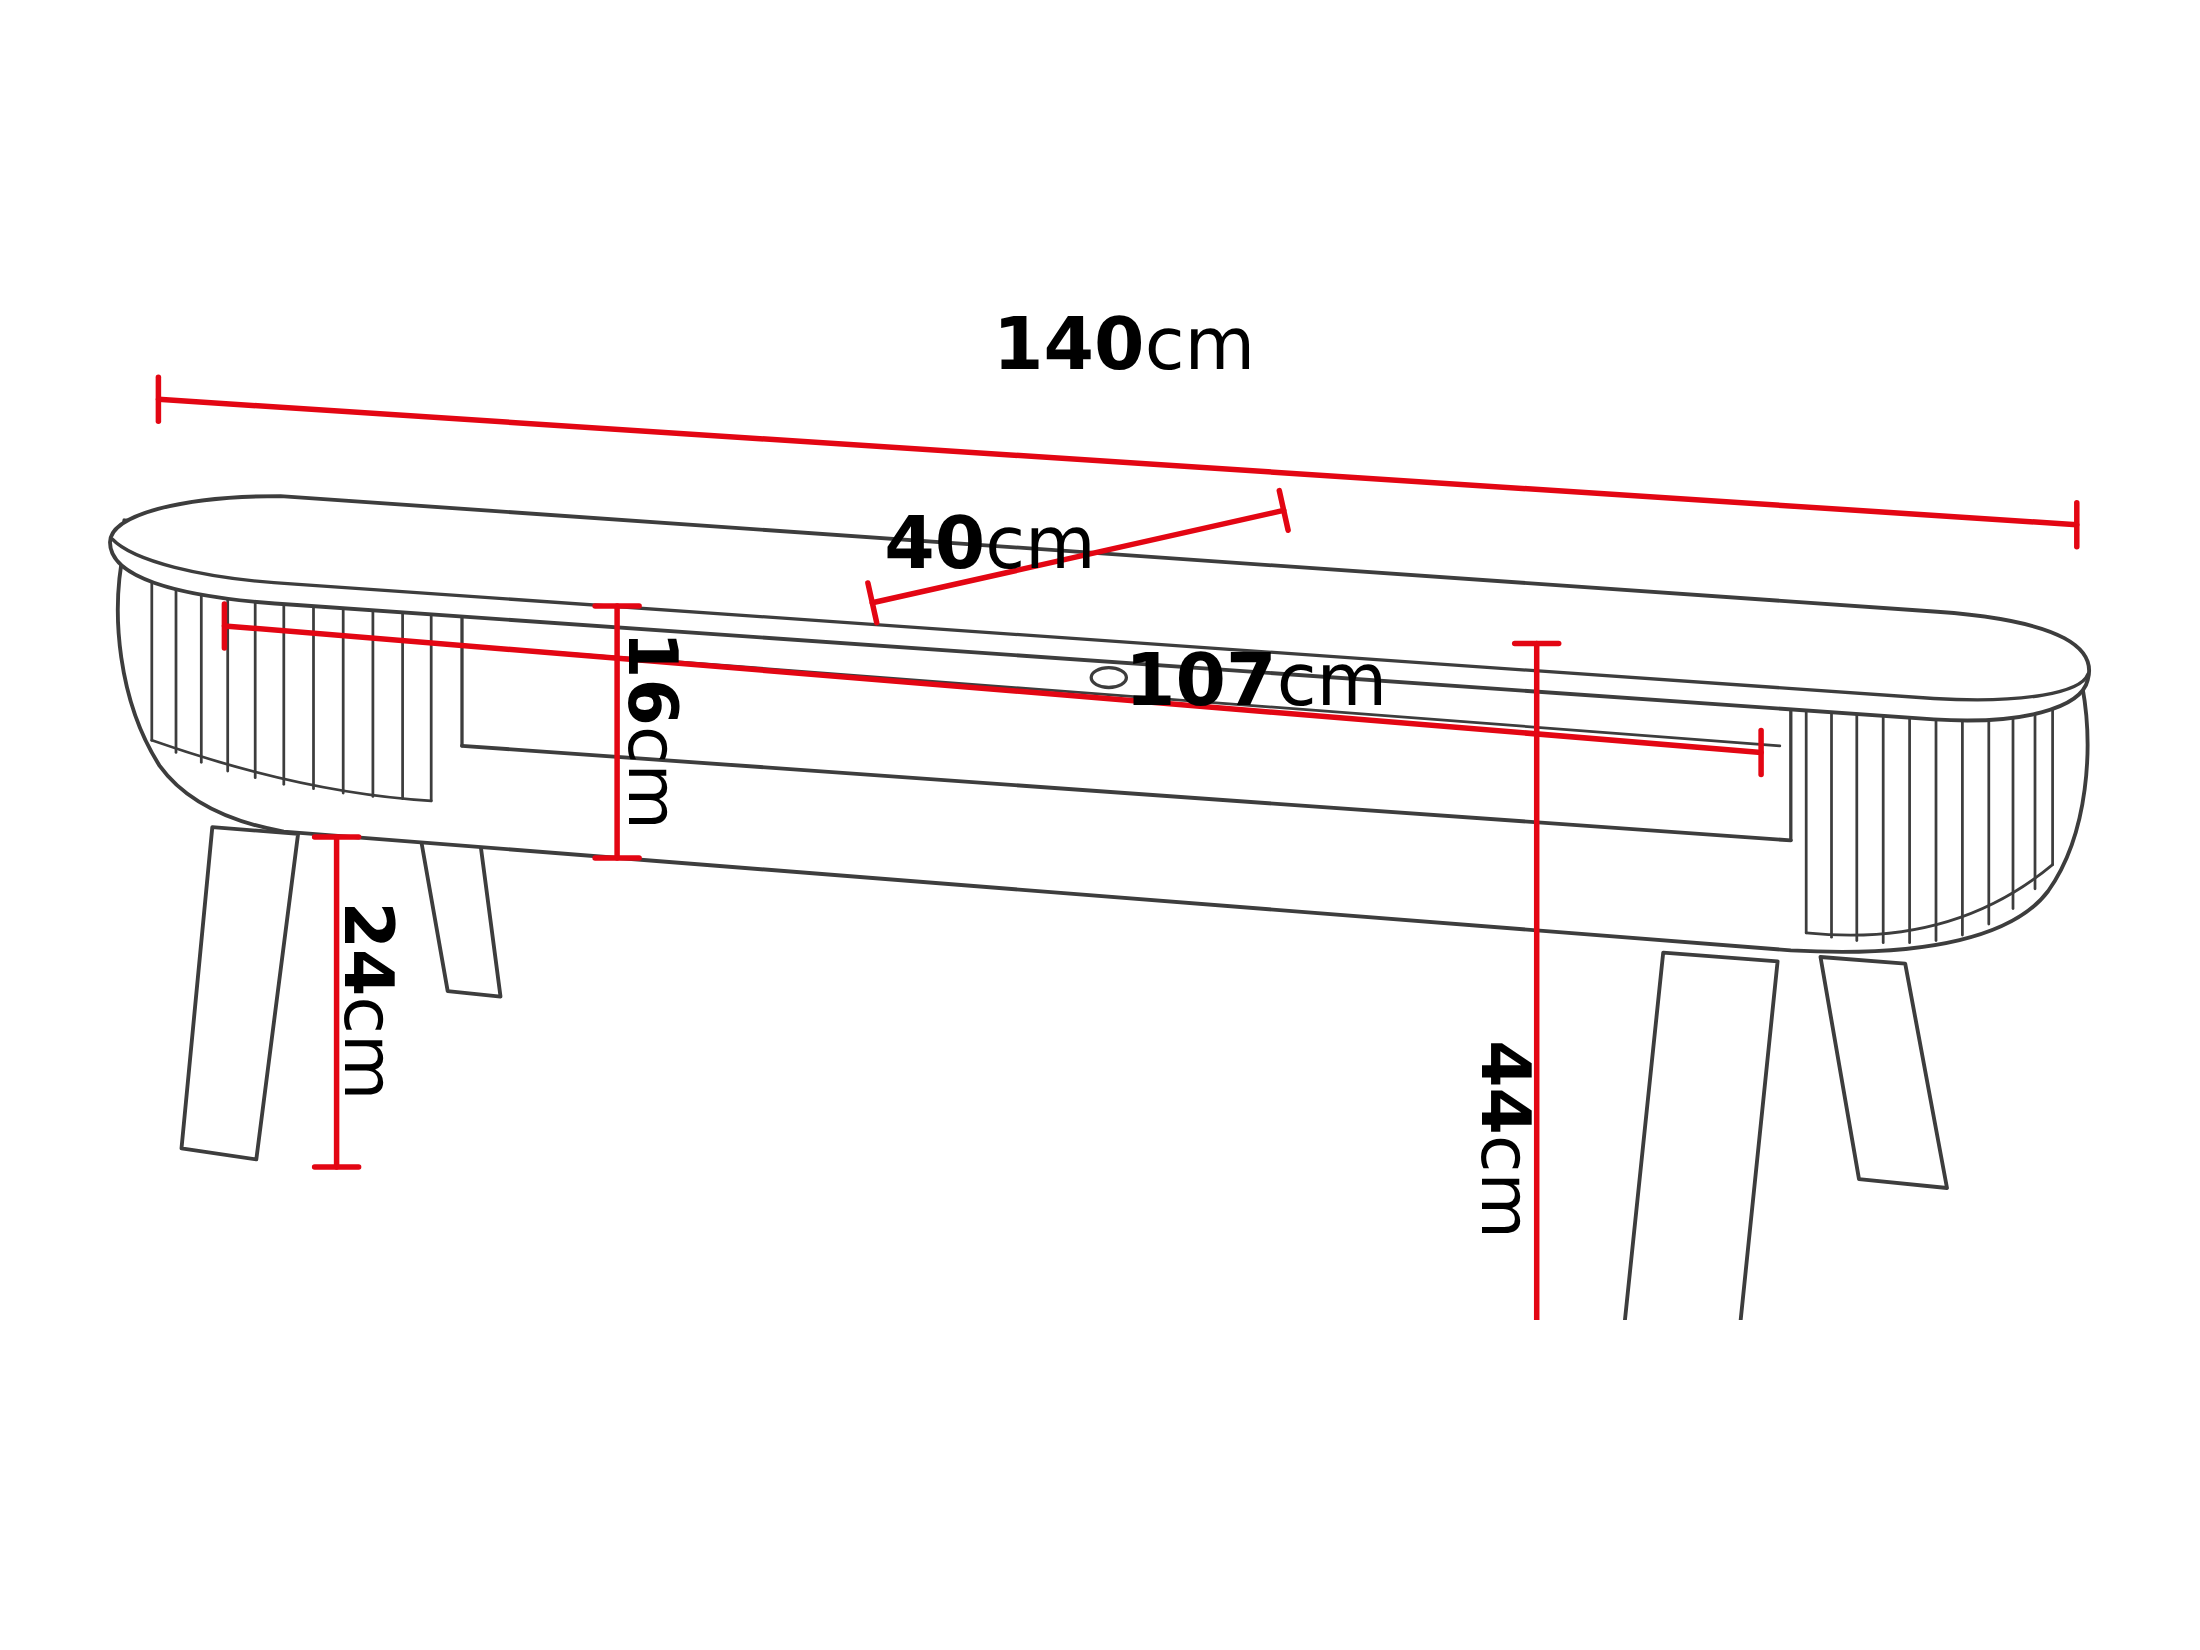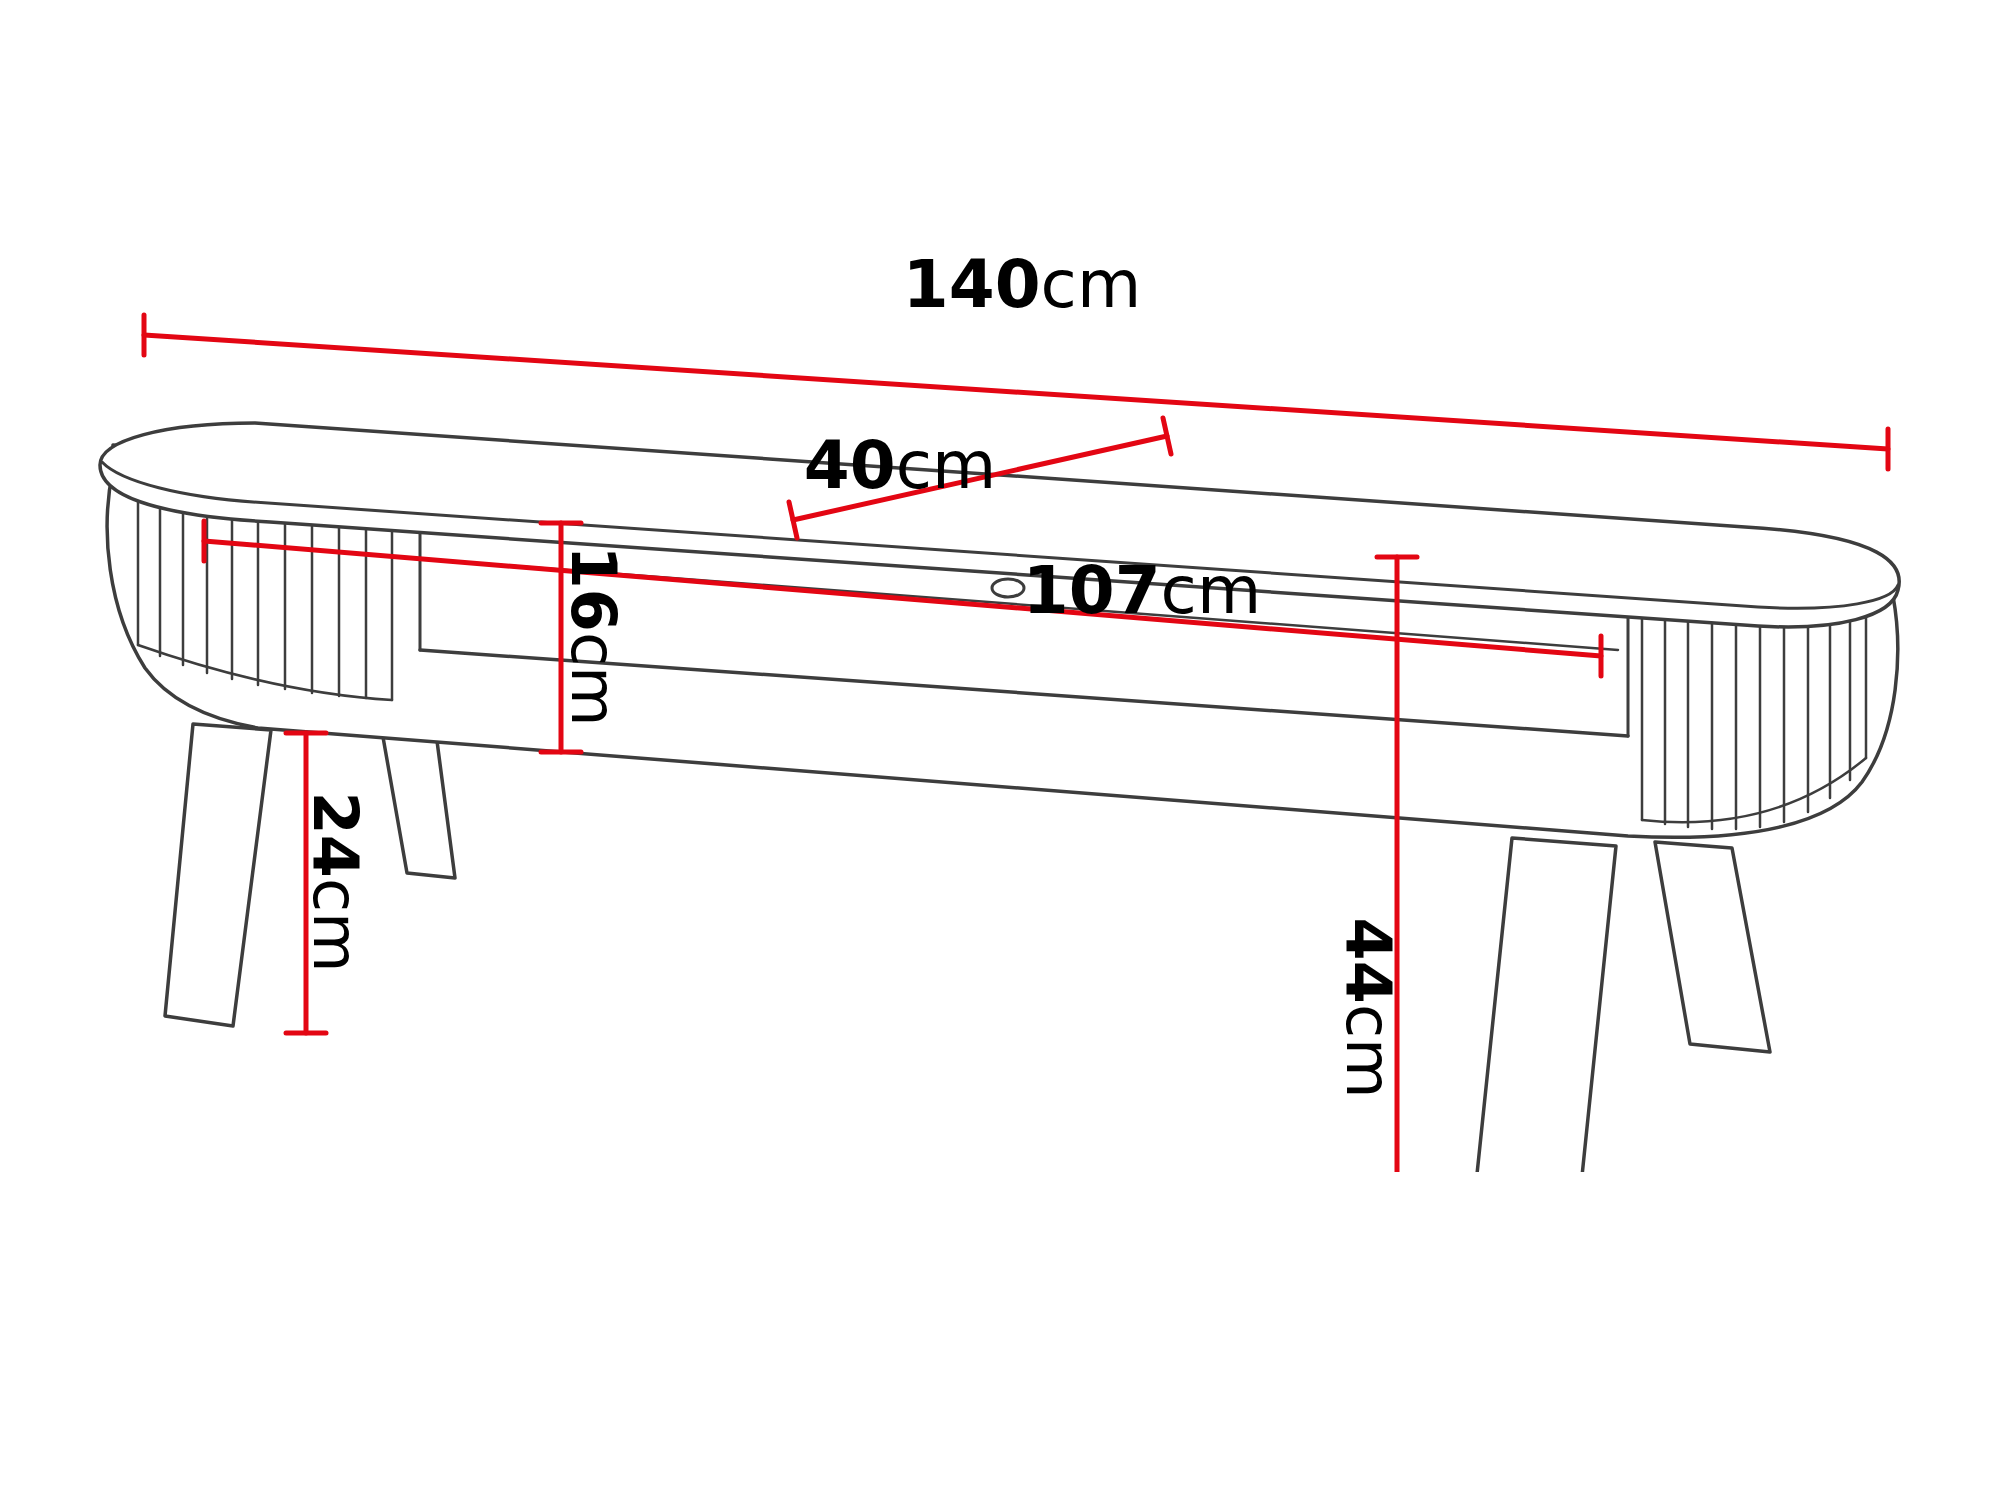--- a/index.html
+++ b/index.html
@@ -9,20 +9,21 @@
     width: 2000px;
     height: 1500px;
     font-family: "DejaVu Sans", "Liberation Sans", sans-serif;
   }
   .canvas {
     position: relative;
     width: 2000px;
     height: 1172px;
     background: var(--background, #ffffff);
     overflow: hidden;
+    margin-top: 28px;
   }
   svg { display: block; }
   .ink  { stroke: var(--outline, #3d3d3d); fill: none; }
   .ink-fill { stroke: var(--outline, #3d3d3d); fill: #ffffff; }
   .red  { stroke: var(--dimension, #e30613); fill: none; }
   .dim-label {
     fill: var(--text, #000000);
     font-family: "DejaVu Sans", "Liberation Sans", sans-serif;
     font-size: 66px;
   }

